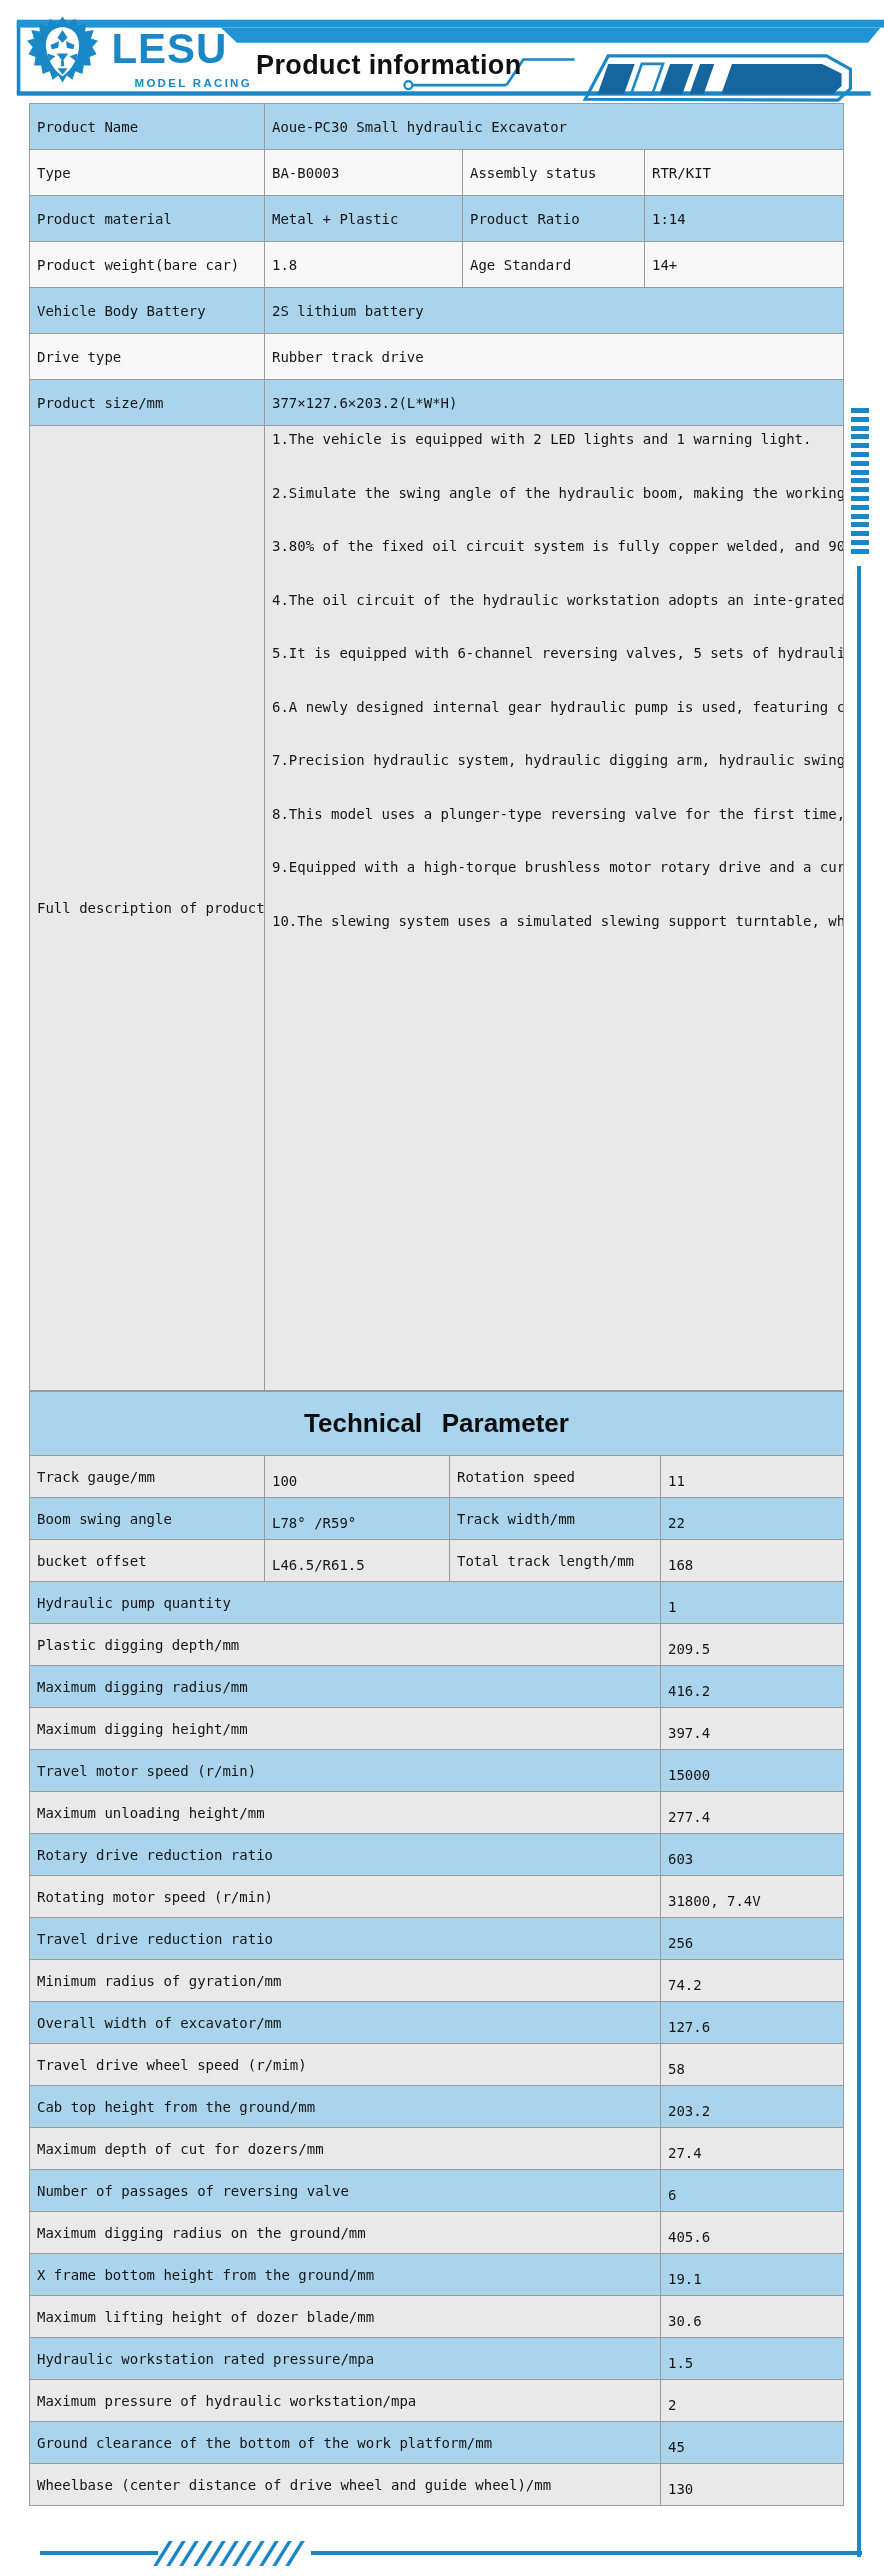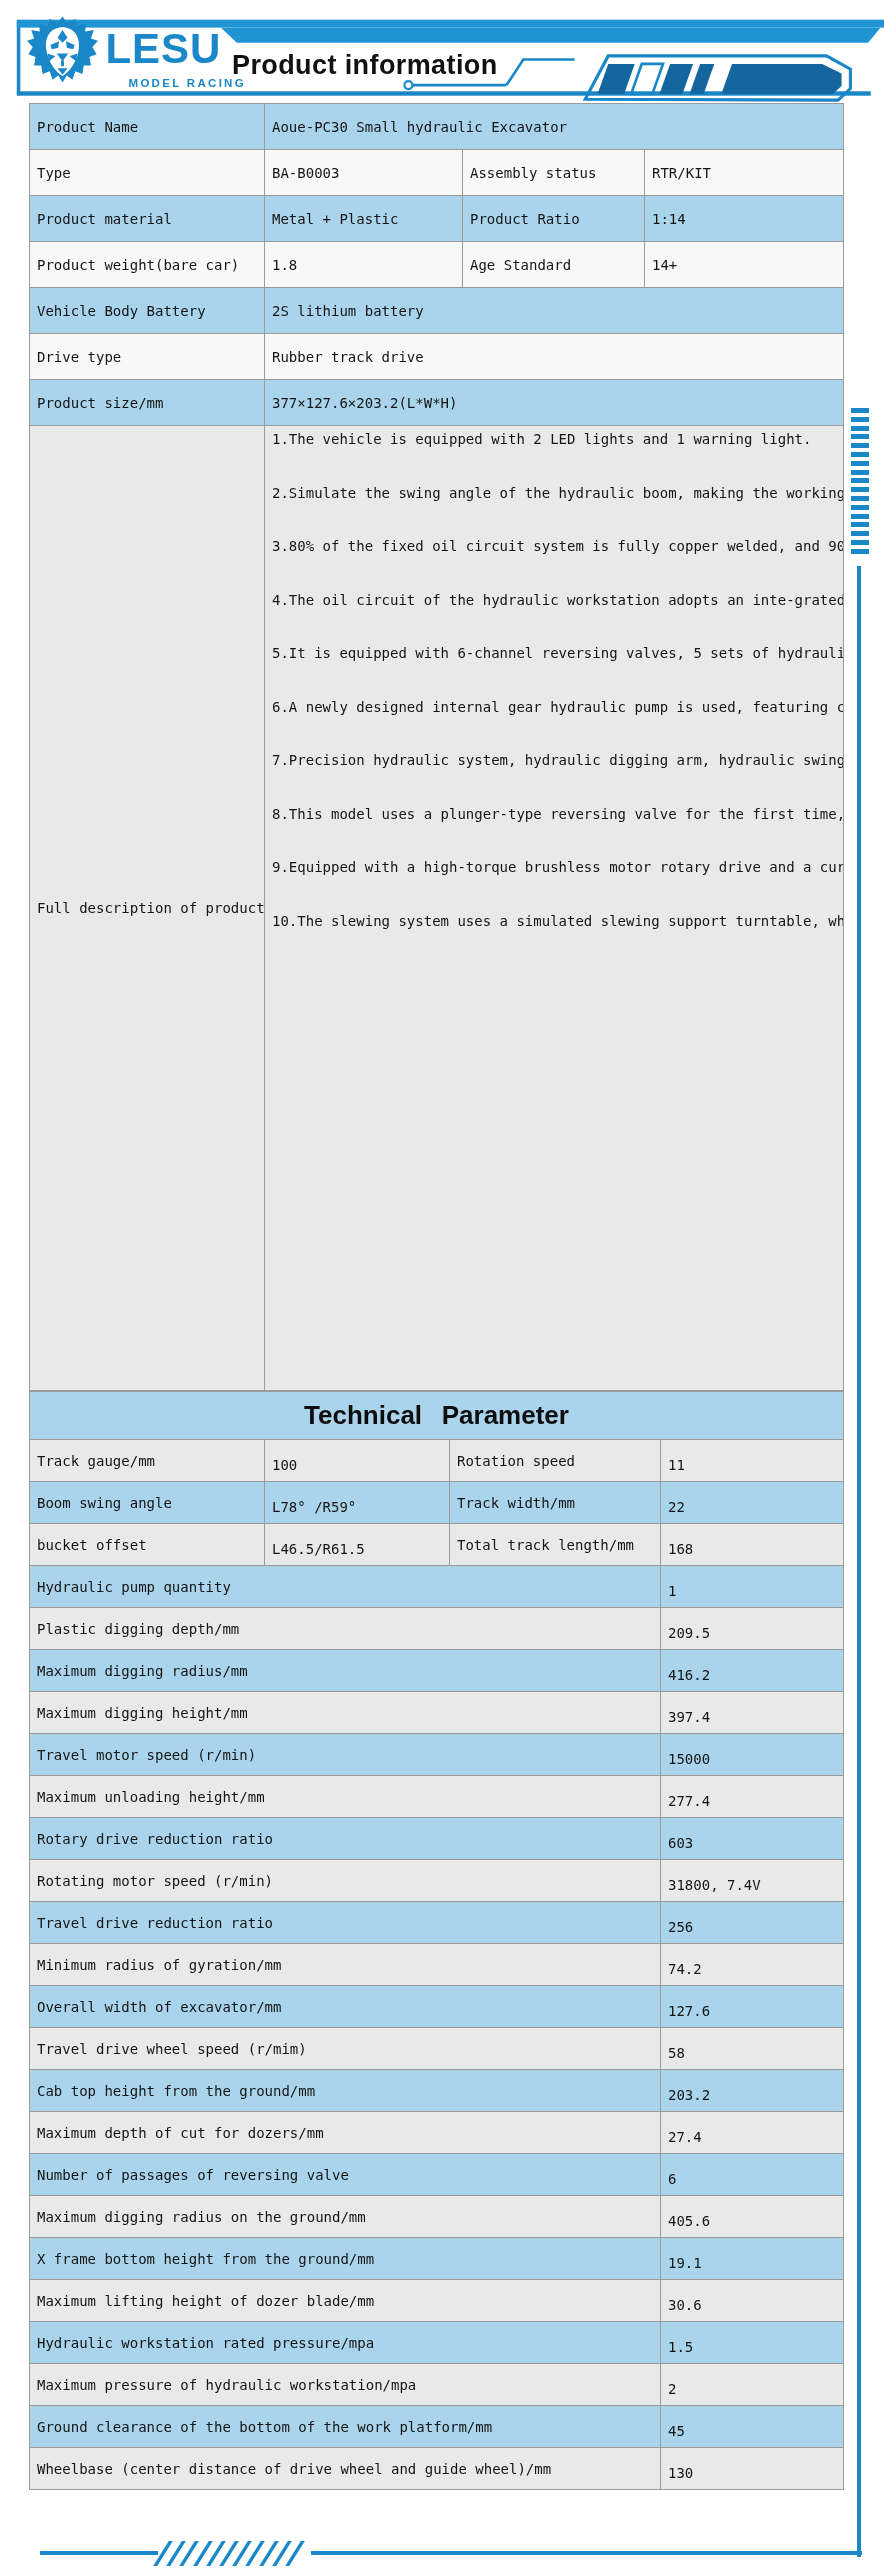--- a/index.html
+++ b/index.html
@@ -13,45 +13,45 @@
     --border-gray:#9b9b9b;
     --title-color:#111111;
   }
   *{box-sizing:border-box;margin:0;padding:0;}
   body{background:#ffffff;font-family:"Liberation Sans",sans-serif;}
   .page{position:relative;width:884px;height:2576px;background:#fff;overflow:hidden;}
 
   
   .header{position:absolute;left:0;top:0;width:884px;height:103px;}
   .header-svg{position:absolute;left:0;top:0;}
-  .logo{position:absolute;left:26.5px;top:16px;display:flex;gap:8px;align-items:flex-start;}
+  .logo{position:absolute;left:26.5px;top:16px;display:flex;gap:14px;align-items:flex-start;}
   .lion{display:block;}
   .brand-text{margin-top:12.4px;}
   .brand-name{font-weight:bold;font-size:42px;line-height:1;color:var(--accent-blue);letter-spacing:0.9px;font-family:"Liberation Sans",sans-serif;}
   .brand-sub{font-weight:bold;font-size:11.5px;color:var(--accent-blue);letter-spacing:2.3px;margin-top:6.2px;white-space:nowrap;margin-left:23px;}
-  .page-title{position:absolute;left:232px;top:50px;font-weight:bold;font-size:27px;color:var(--title-color);letter-spacing:0.4px;white-space:nowrap;}
+  .page-title{position:absolute;left:256px;top:50px;font-weight:bold;font-size:27px;color:var(--title-color);letter-spacing:0.4px;white-space:nowrap;}
 
   
   .tbl{border-collapse:collapse;table-layout:fixed;width:814px;margin-left:29px;}
   .tbl td,.tbl th{border:1.8px solid var(--border-gray);font-family:"DejaVu Sans Mono",monospace;
       font-size:14px;color:#151515;padding:0 7px;overflow:hidden;white-space:nowrap;}
   .info-table{margin-top:103px;}
   .info-table td{height:46px;}
   tr.blue td{background:var(--row-blue);}
   tr.white td{background:var(--row-white);}
   tr.gray td{background:var(--row-gray);margin-left:14px;}
 
   .desc-row td{background:var(--row-gray);height:965px;}
   .desc-label{font-family:"Liberation Sans",sans-serif;font-size:18.6px;white-space:normal;
       line-height:1.35;padding:0 8.8px;color:#0d0d0d;}
   .desc-body{font-family:"Liberation Sans",sans-serif;font-size:17.7px;line-height:26.5px;
       white-space:normal;vertical-align:top;padding:25px 12.4px 0 12.4px;color:#1c1c1c;}
   .desc-body p{margin:0 0 27px 0;}
 
-  .tech-table th.tech-title{background:var(--row-blue);height:48px;text-align:center;
+  .tech-table th.tech-title{background:var(--row-blue);height:64px;text-align:center;
       font-family:"Liberation Sans",sans-serif;font-weight:bold;font-size:26px;
       word-spacing:12.4px;color:#0d0d0d;}
   .tech-table td{height:42px;}
   .tech-table td.val{padding-top:8.8px;}
 
   
   .right-dashes{position:absolute;left:851px;top:408px;width:17.7px;height:149px;
       background:repeating-linear-gradient(180deg,var(--accent-blue) 0 4.9px,transparent 4.9px 8.8px);}
   .right-line{position:absolute;left:857px;top:566px;width:4.4px;height:1991px;background:var(--accent-blue);}
   .footer-line-left{position:absolute;left:40px;top:2551px;width:118px;height:3.5px;background:var(--accent-blue);}

